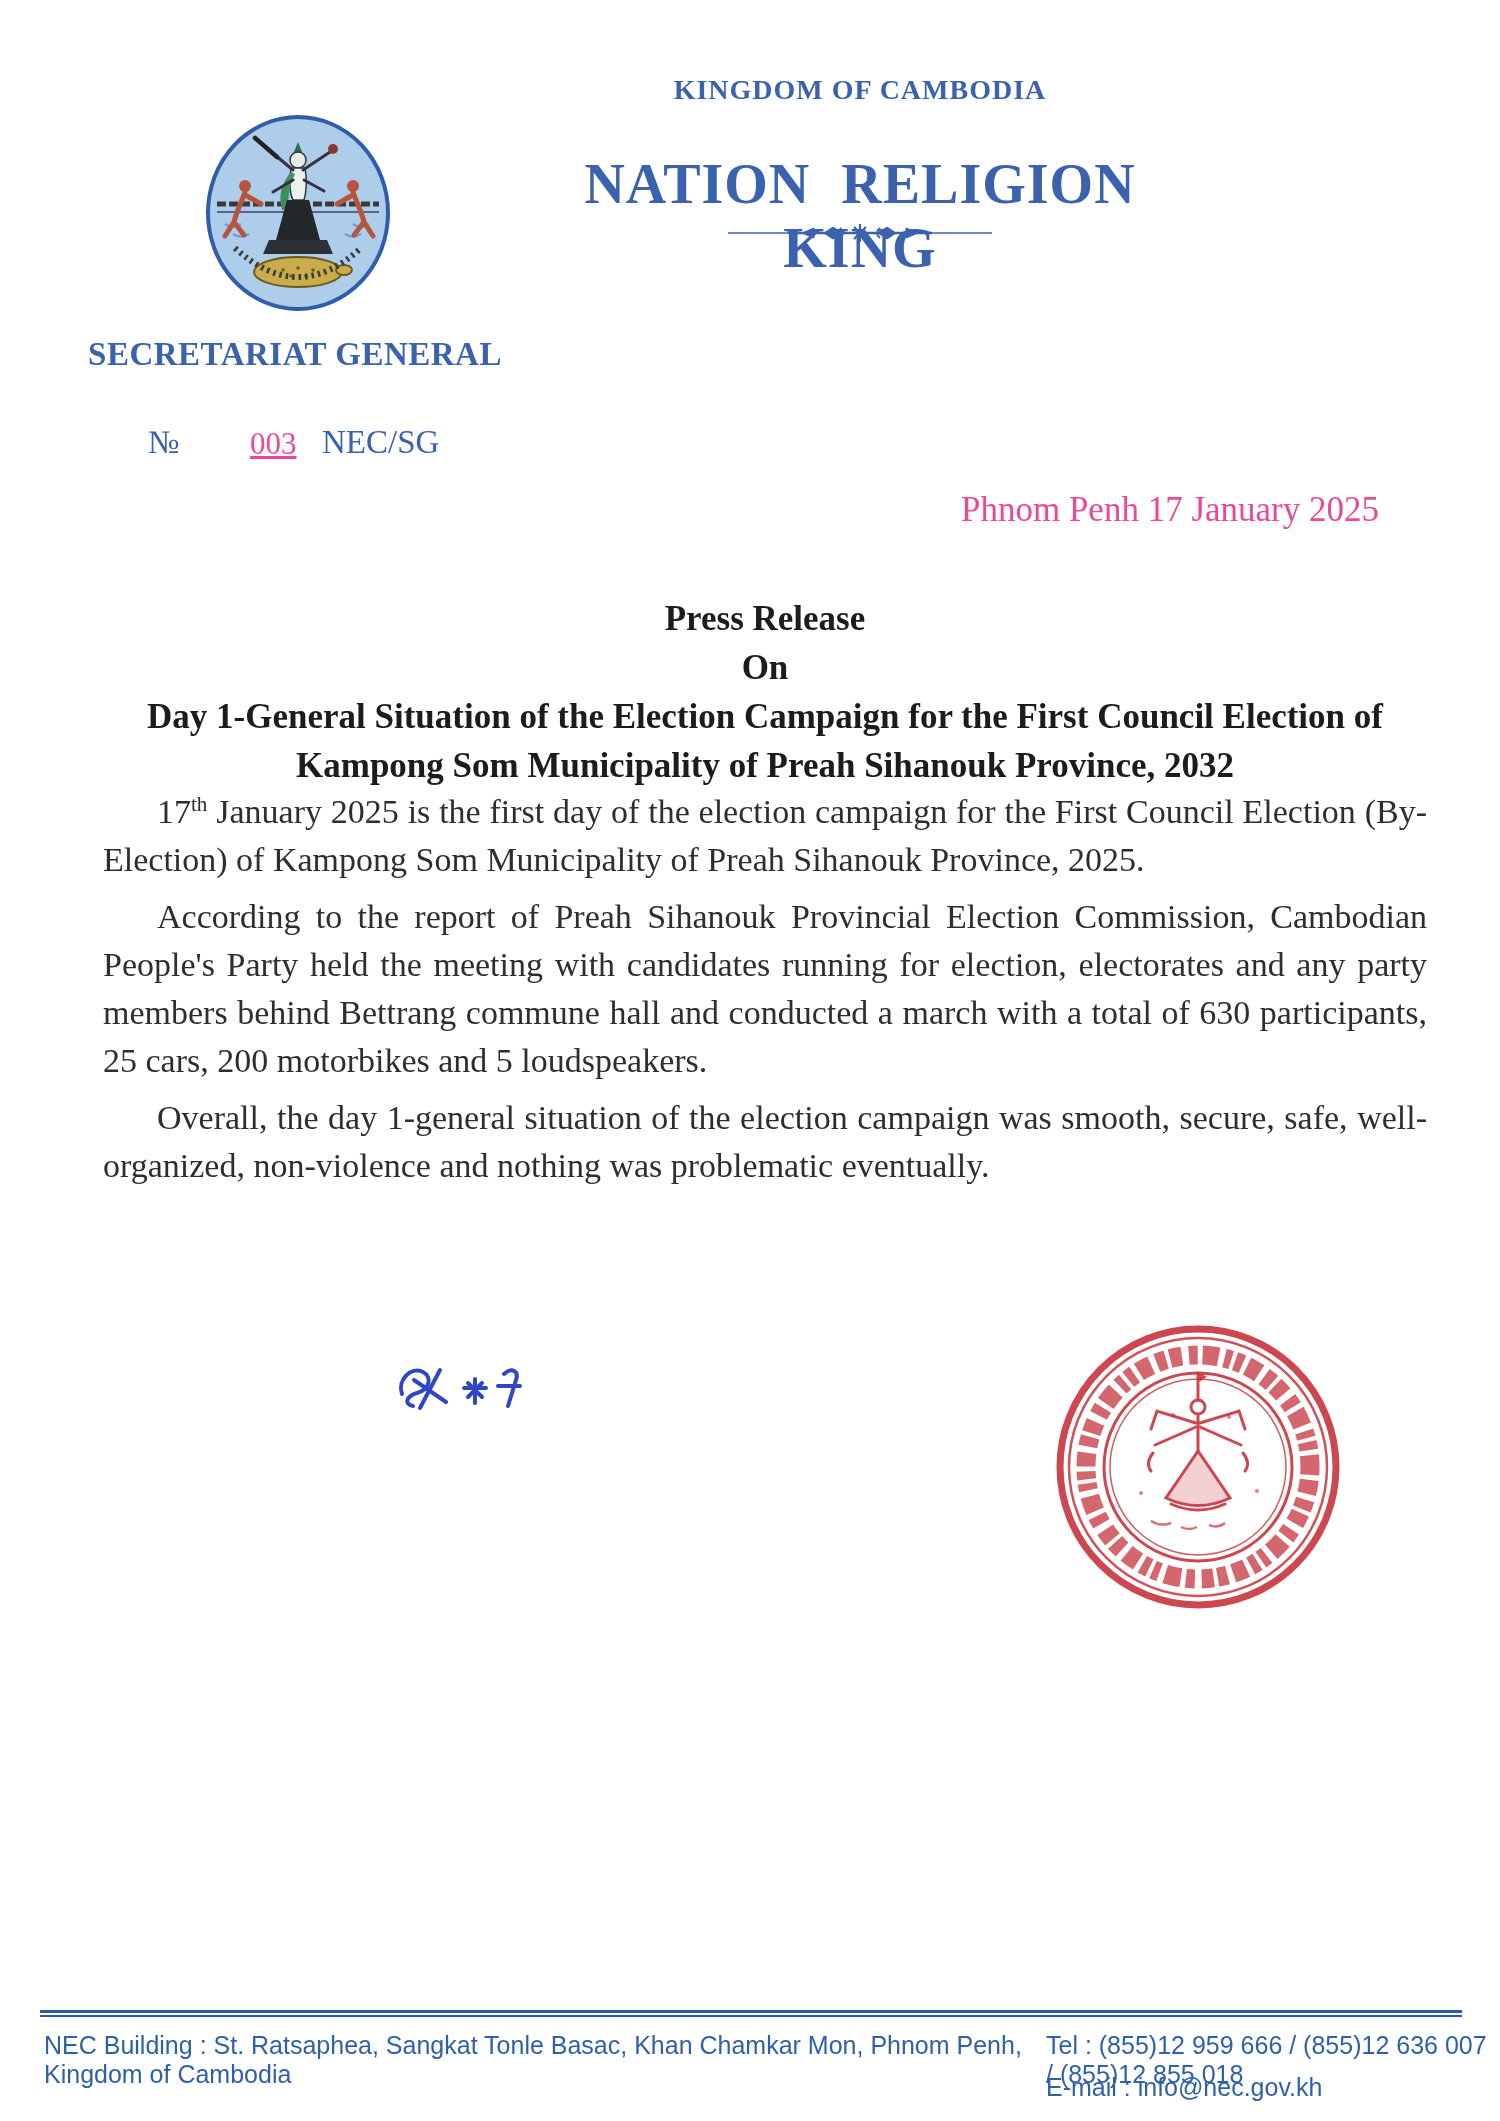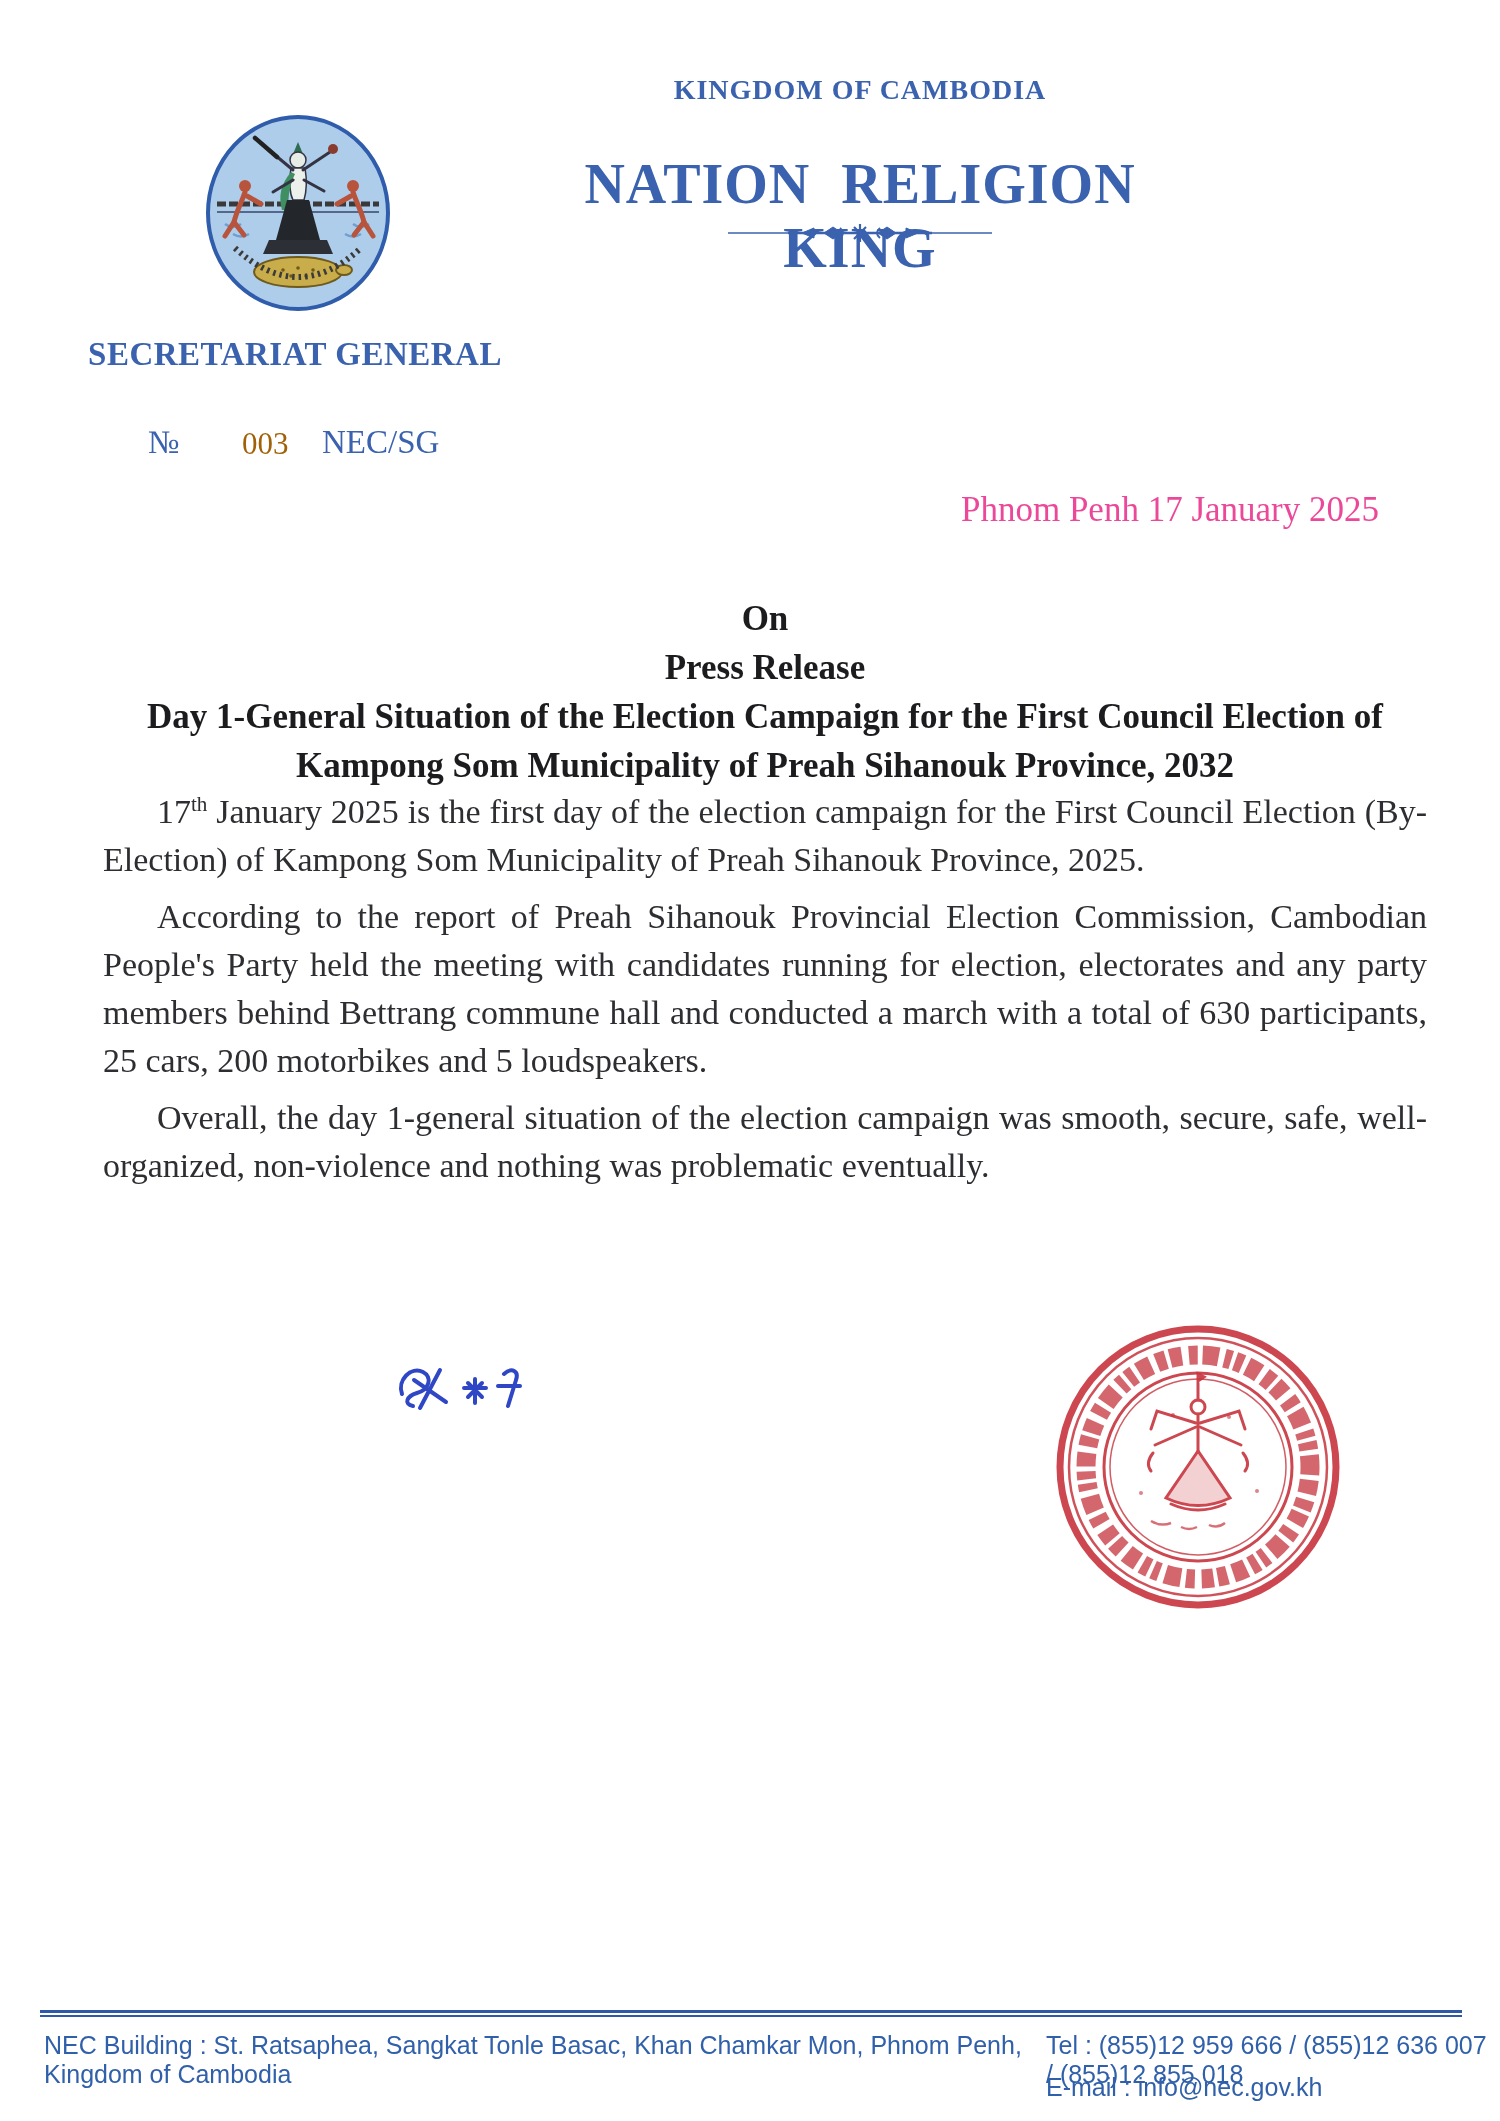--- a/index.html
+++ b/index.html
@@ -28,21 +28,21 @@
   }
   .divider{left:728px;top:220px;width:264px;height:26px;}
 
   .emblem{left:203px;top:112px;width:190px;height:202px;}
 
   .org-block{left:30px;top:320px;width:530px;text-align:center;}
   .org{font-size:34px;font-weight:bold;color:var(--blue);letter-spacing:.5px;}
   .dept{margin-top:16px;font-size:33px;font-weight:bold;color:var(--blue);letter-spacing:.5px;}
   .refline{left:30px;top:424px;width:530px;font-size:33px;color:var(--blue);}
   .ref-symbol{position:absolute;left:118px;font-weight:normal;}
-  .ref-number{position:absolute;left:212px;color:#a16207;font-size:31px;top:2px;}
+  .ref-number{position:absolute;left:220px;color:#ec4899;font-size:31px;top:2px;text-decoration:underline;}
   .ref-code{position:absolute;left:292px;}
 
   
   .dateline{
     left:960px;top:490px;width:420px;text-align:center;
     font-size:35px;color:#ec4899;
   }
 
   
   .title-block{left:85px;top:594px;width:1360px;text-align:center;color:#1c1c1f;}
@@ -157,22 +157,22 @@
   </div>
   <div class="abs refline">
     <span class="ref-symbol">№</span>
     <span class="ref-number">003</span>
     <span class="ref-code">NEC/SG</span>
   </div>
 
   <div class="abs dateline">Phnom Penh 17 January 2025</div>
 
   <div class="abs title-block">
+    <div class="title-line">Press Release</div>
     <div class="title-line">On</div>
-    <div class="title-line">Press Release</div>
     <div class="title-line">Day 1-General Situation of the Election Campaign for the First Council Election of</div>
     <div class="title-line">Kampong Som Municipality of Preah Sihanouk Province, 2032</div>
   </div>
 
   <div class="abs body-text">
       <p>17<sup>th</sup> January 2025 is the first day of the election campaign for the First Council Election (By-Election) of Kampong Som Municipality of Preah Sihanouk Province, 2025.</p>
       <p>According to the report of Preah Sihanouk Provincial Election Commission, Cambodian People's Party held the meeting with candidates running for election, electorates and any party members behind Bettrang commune hall and conducted a march with a total of 630 participants, 25 cars, 200 motorbikes and 5 loudspeakers.</p>
       <p>Overall, the day 1-general situation of the election campaign was smooth, secure, safe, well-organized, non-violence and nothing was problematic eventually.</p>
     </div>
 

